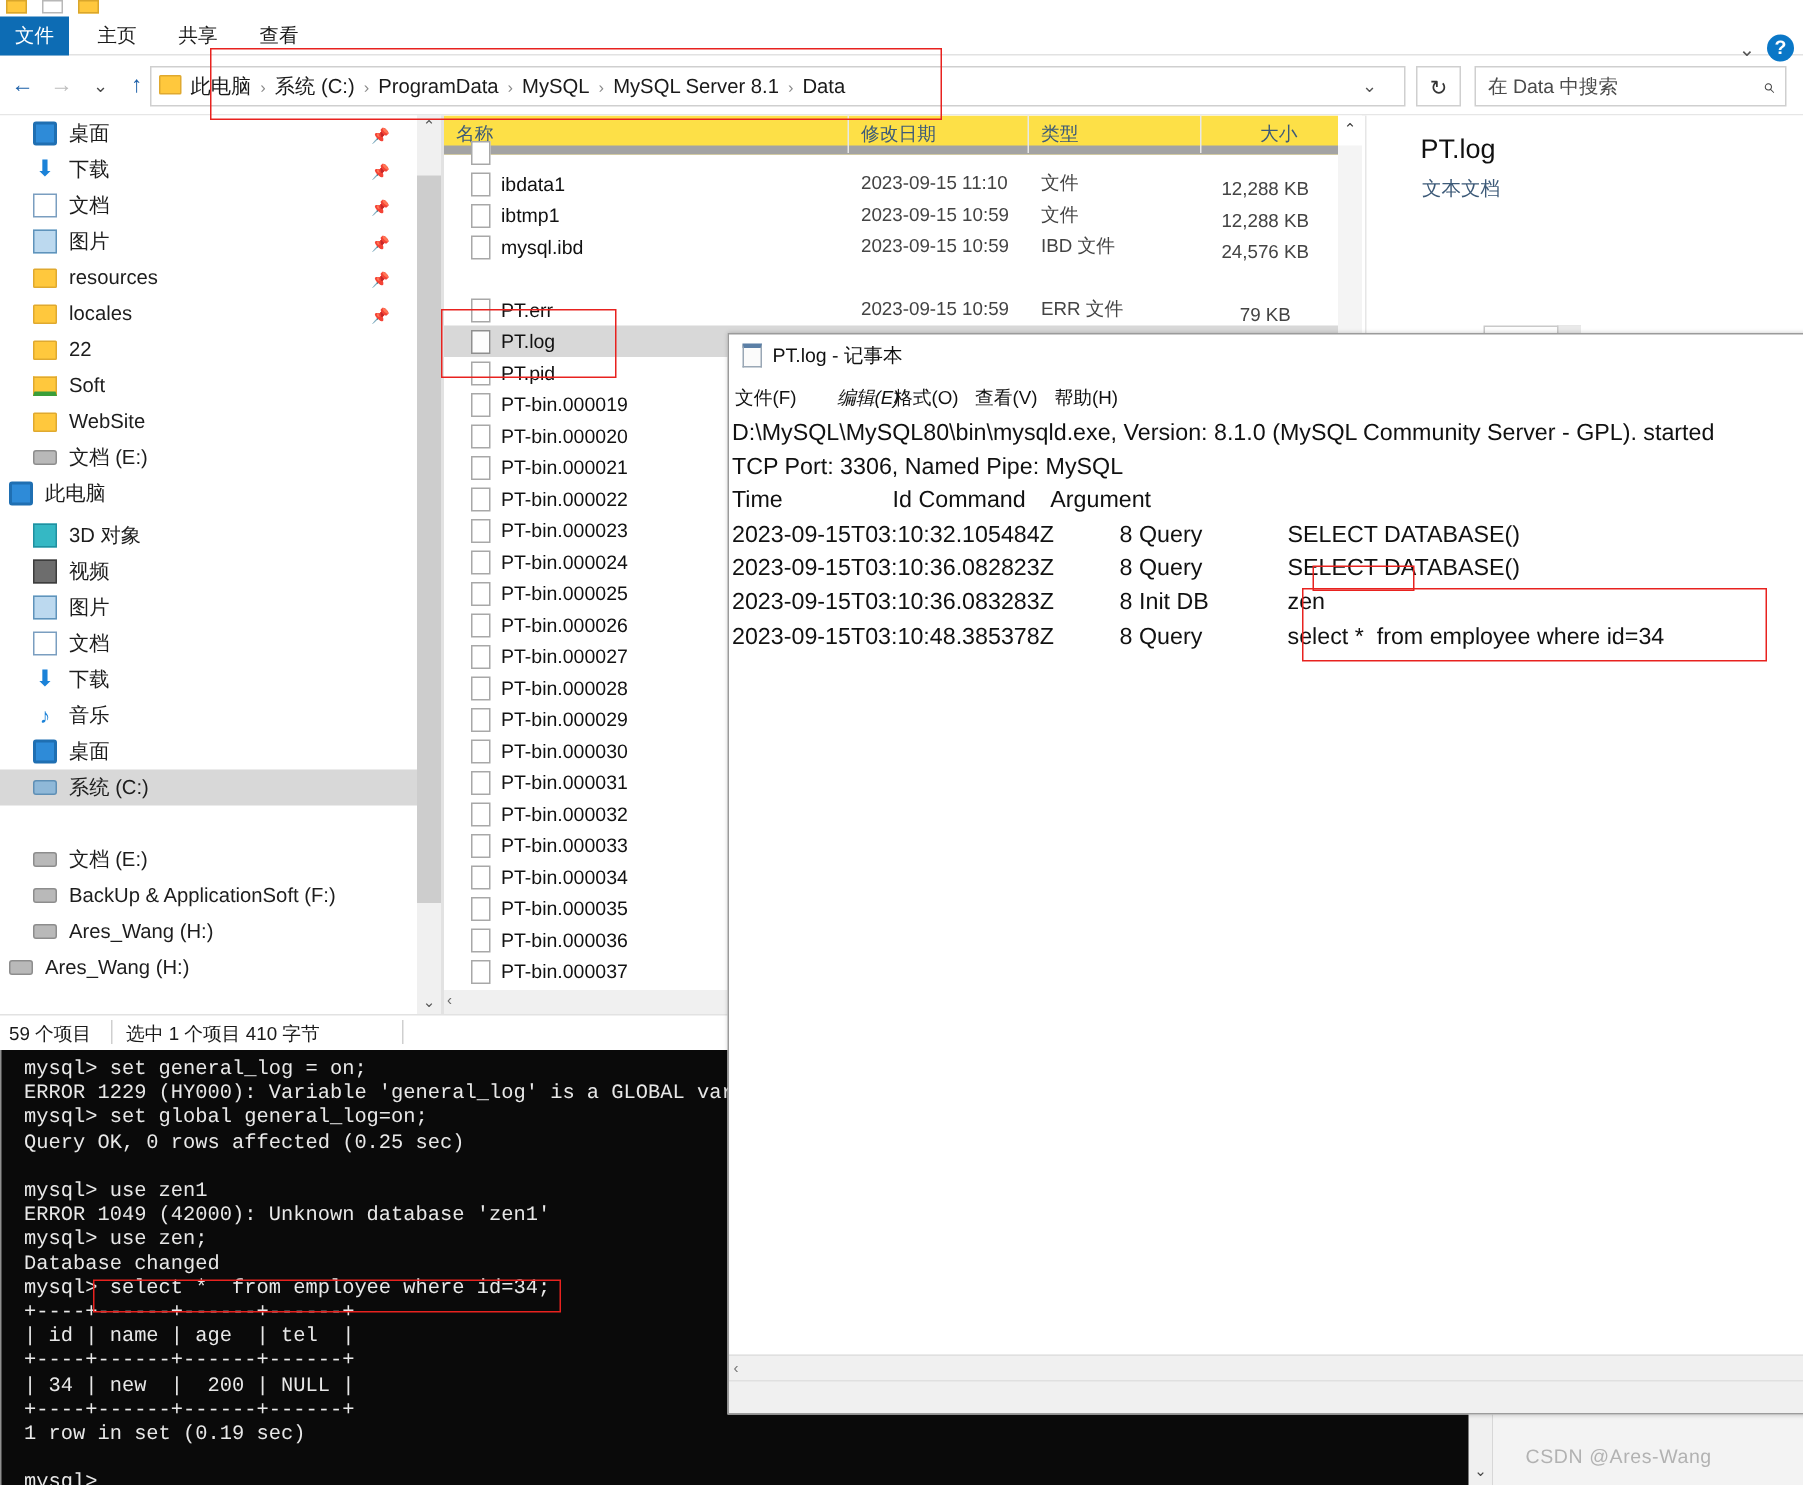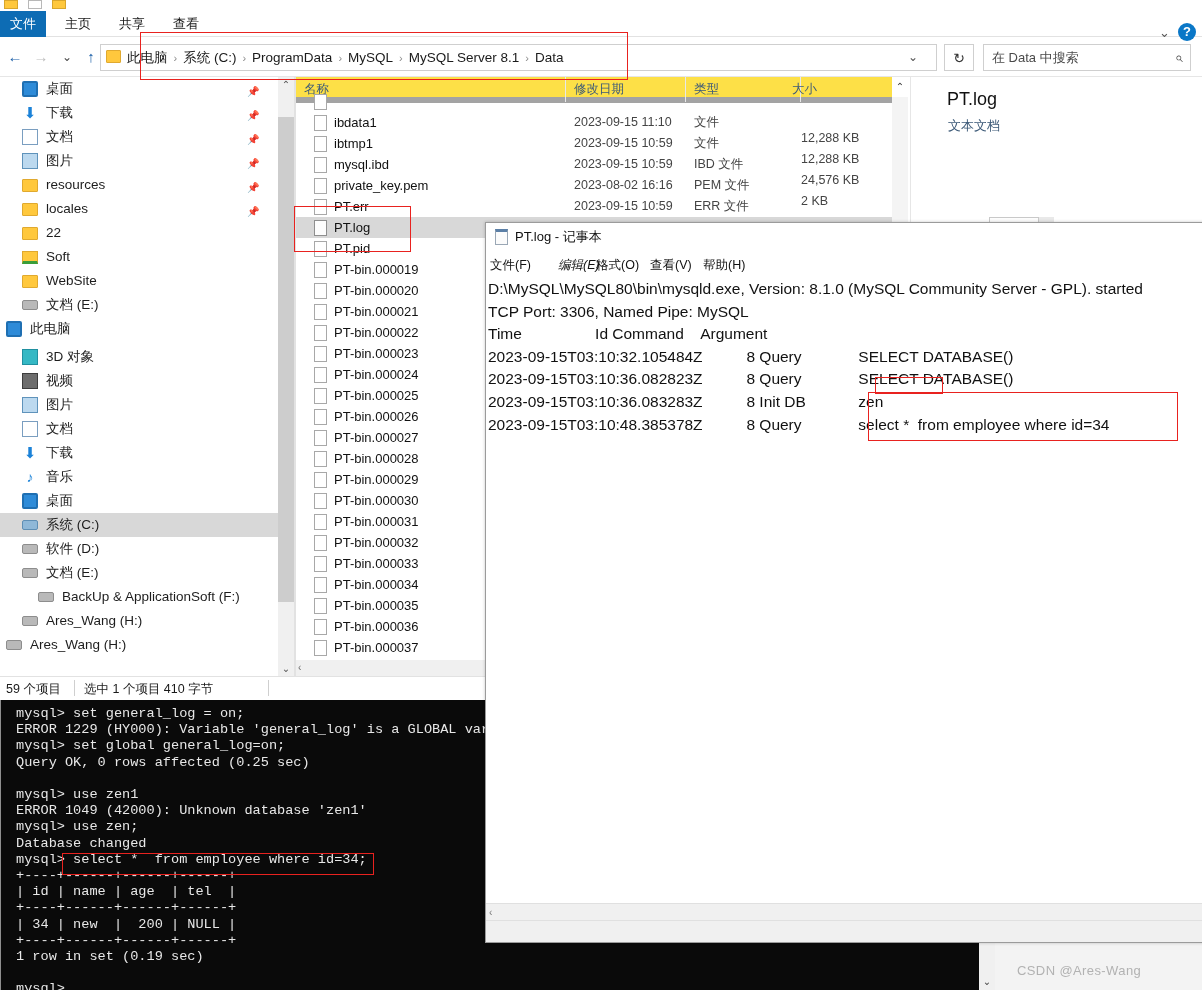--- a/index.html
+++ b/index.html
@@ -163,35 +163,35 @@
     position:absolute; left:0; top:0; width:596px; height:26px;
     border-bottom:6px solid #a3a3a3; background:#fde047;
   }
   .ch {
     position:absolute; top:0; height:25px; line-height:25px; font-size:12.5px;
     color:#3d5a78; padding-left:8px; border-right:1px solid #e8e8e8;
   }
   .ch.name { left:0;   width:270px; }
   .ch.date { left:270px; width:120px; }
   .ch.type { left:390px; width:115px; }
-  .ch.size { left:496px; width:91px; border-right:none; text-align:left; padding-right:6px; padding-left:0;}
+  .ch.size { left:514px; width:91px; border-right:none; text-align:center; padding-right:6px; padding-left:0;}
   .flrows { position:absolute; left:0; top:26px; width:596px; height:574px; }
   .frow {
     position:absolute; left:0; width:596px; height:21px; font-size:13px; color:#111;
   }
   .frow.sel { background:#d8d8d8; }
   .frow .fico {
     position:absolute; left:18px; top:3px; width:13px; height:16px;
     background:#fff; border:1px solid #a8a8a8;
   }
   .frow .fico.log { background:#fdfdfd; border:1px solid #8f8f8f; }
   .frow .fname { position:absolute; left:38px; top:0; line-height:21px; }
   .frow .fdate { position:absolute; left:278px; top:0; line-height:21px; font-size:12.5px; color:#444; }
   .frow .ftype { position:absolute; left:398px; top:0; line-height:21px; font-size:12.5px; color:#444; }
-  .frow .fsize { position:absolute; left:505px; width:85px; top:16px; line-height:21px; font-size:12.5px; color:#444; text-align:left; }
+  .frow .fsize { position:absolute; left:505px; width:85px; top:4px; line-height:21px; font-size:12.5px; color:#444; text-align:center; }
   .frow.clip { overflow:hidden; }
 
   .fl-vscroll {
     position:absolute; left:892px; top:0; width:16px; height:600px; background:#fff;
   }
   .fl-vscroll .up {
     position:absolute; left:0; top:2px; width:16px; height:16px; text-align:center;
     line-height:16px; font-size:10px; color:#3a3a3a;
   }
   .fl-vscroll .track { position:absolute; left:0; top:20px; width:16px; bottom:18px; background:#f4f4f4; }
@@ -431,29 +431,25 @@
             <span class="lbl">音乐</span>
           </div>
           <div class="nav-item ind1" style="position: absolute; left: 0px; width: 278px; top: 412px;">
             <span class="ico ic-desktop"></span>
             <span class="lbl">桌面</span>
           </div>
           <div class="nav-item ind1 sel" style="position: absolute; left: 0px; width: 278px; top: 436px;">
             <span class="ico ic-drive-sys" style="height: 10px; top: 7px;"></span>
             <span class="lbl">系统 (C:)</span>
           </div>
-          <div class="nav-item ind1" style="position: absolute; left: 0px; width: 278px; top: 460px;">
-            <span class="ico ic-drive" style="height: 10px; top: 7px;"></span>
-            <span class="lbl">软件 (D:)</span>
-          </div>
           <div class="nav-item ind1" style="position: absolute; left: 0px; width: 278px; top: 484px;">
             <span class="ico ic-drive" style="height: 10px; top: 7px;"></span>
             <span class="lbl">文档 (E:)</span>
           </div>
-          <div class="nav-item ind1" style="position: absolute; left: 16px; width: 319px; top: 508px;">
+          <div class="nav-item ind1" style="position: absolute; left: 0px; width: 319px; top: 508px;">
             <span class="ico ic-drive" style="height: 10px; top: 7px;"></span>
             <span class="lbl">BackUp &amp; ApplicationSoft (F:)</span>
           </div>
           <div class="nav-item ind1" style="position: absolute; left: 0px; width: 278px; top: 532px;">
             <span class="ico ic-drive" style="height: 10px; top: 7px;"></span>
             <span class="lbl">Ares_Wang (H:)</span>
           </div>
           <div class="nav-item ind0" style="position: absolute; left: 0px; width: 278px; top: 556px;">
             <span class="ico ic-drive" style="height: 10px; top: 7px;"></span>
             <span class="lbl">Ares_Wang (H:)</span>
@@ -495,27 +491,20 @@
               <span class="fdate">2023-09-15 10:59</span>
               <span class="ftype">文件</span>
               <span class="fsize">12,288 KB</span>
             </div>
             <div class="frow" style="top: 51px;">
               <span class="fico"></span>
               <span class="fname">mysql.ibd</span>
               <span class="fdate">2023-09-15 10:59</span>
               <span class="ftype">IBD 文件</span>
               <span class="fsize">24,576 KB</span>
-            </div>
-            <div class="frow" style="top: 72px;">
-              <span class="fico"></span>
-              <span class="fname">private_key.pem</span>
-              <span class="fdate">2023-08-02 16:16</span>
-              <span class="ftype">PEM 文件</span>
-              <span class="fsize">2 KB</span>
             </div>
             <div class="frow" style="top: 93px;">
               <span class="fico"></span>
               <span class="fname">PT.err</span>
               <span class="fdate">2023-09-15 10:59</span>
               <span class="ftype">ERR 文件</span>
               <span class="fsize">79 KB</span>
             </div>
             <div class="frow sel" style="top: 114px;">
               <span class="fico log"></span>

